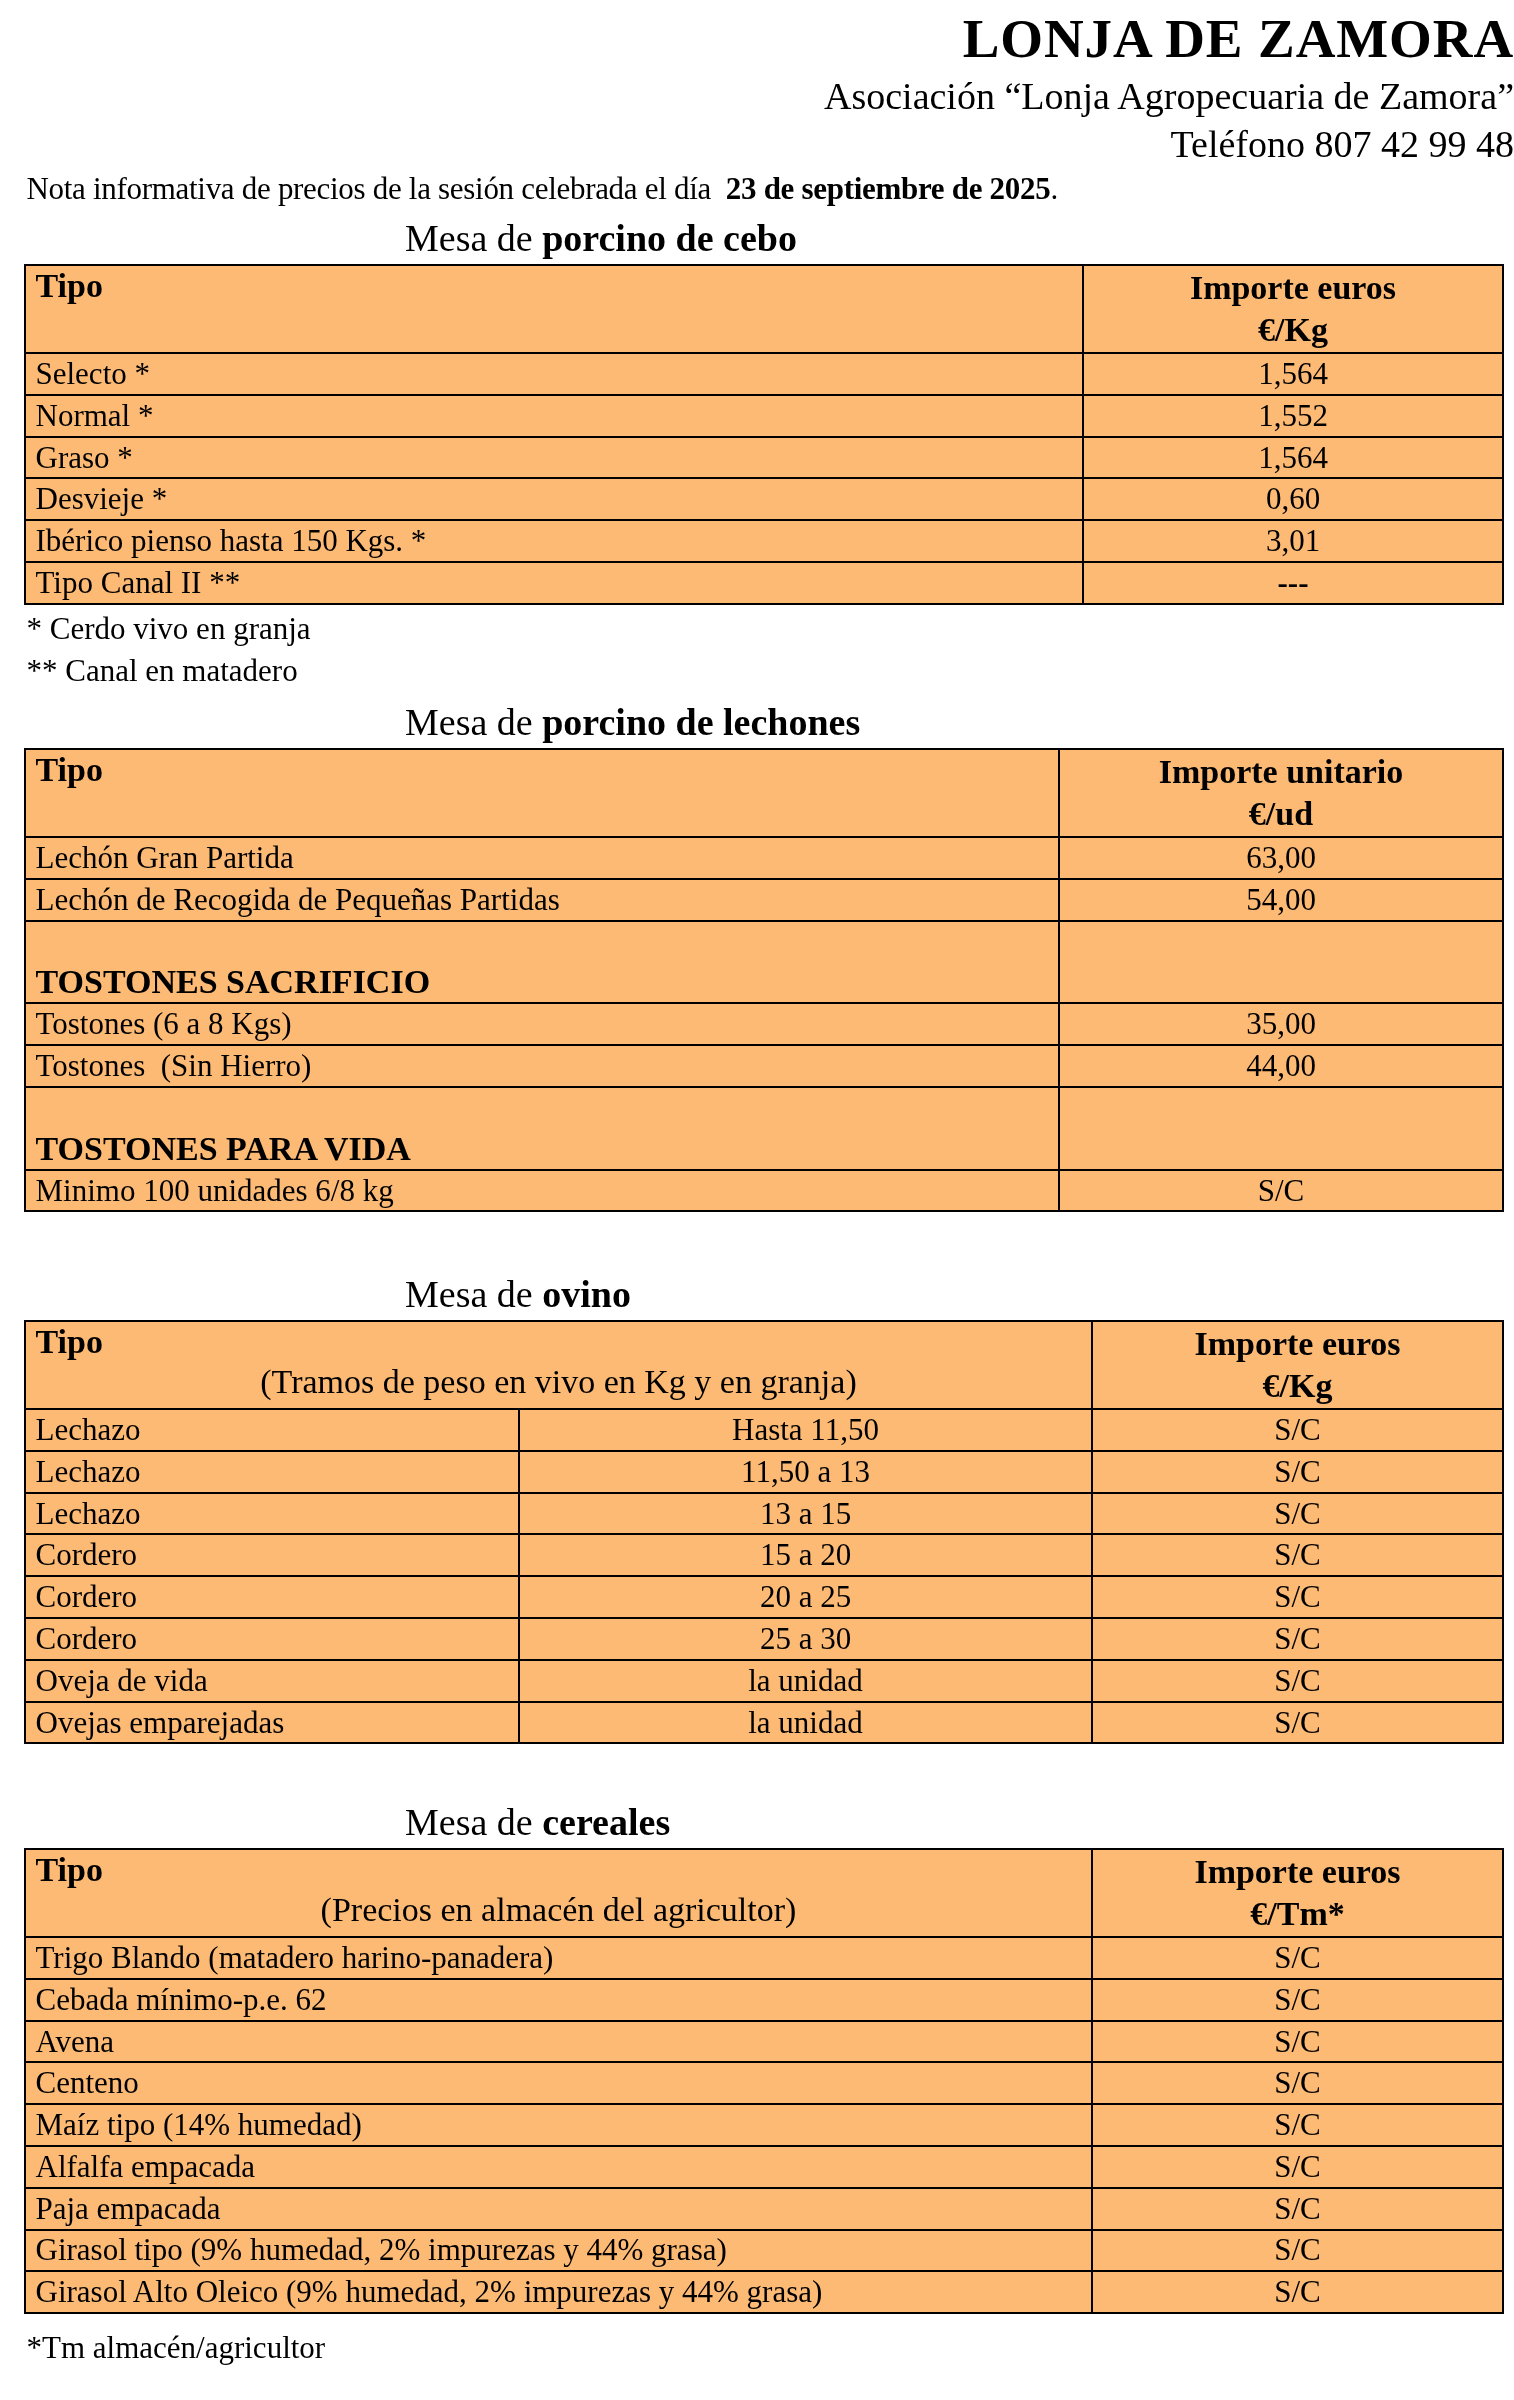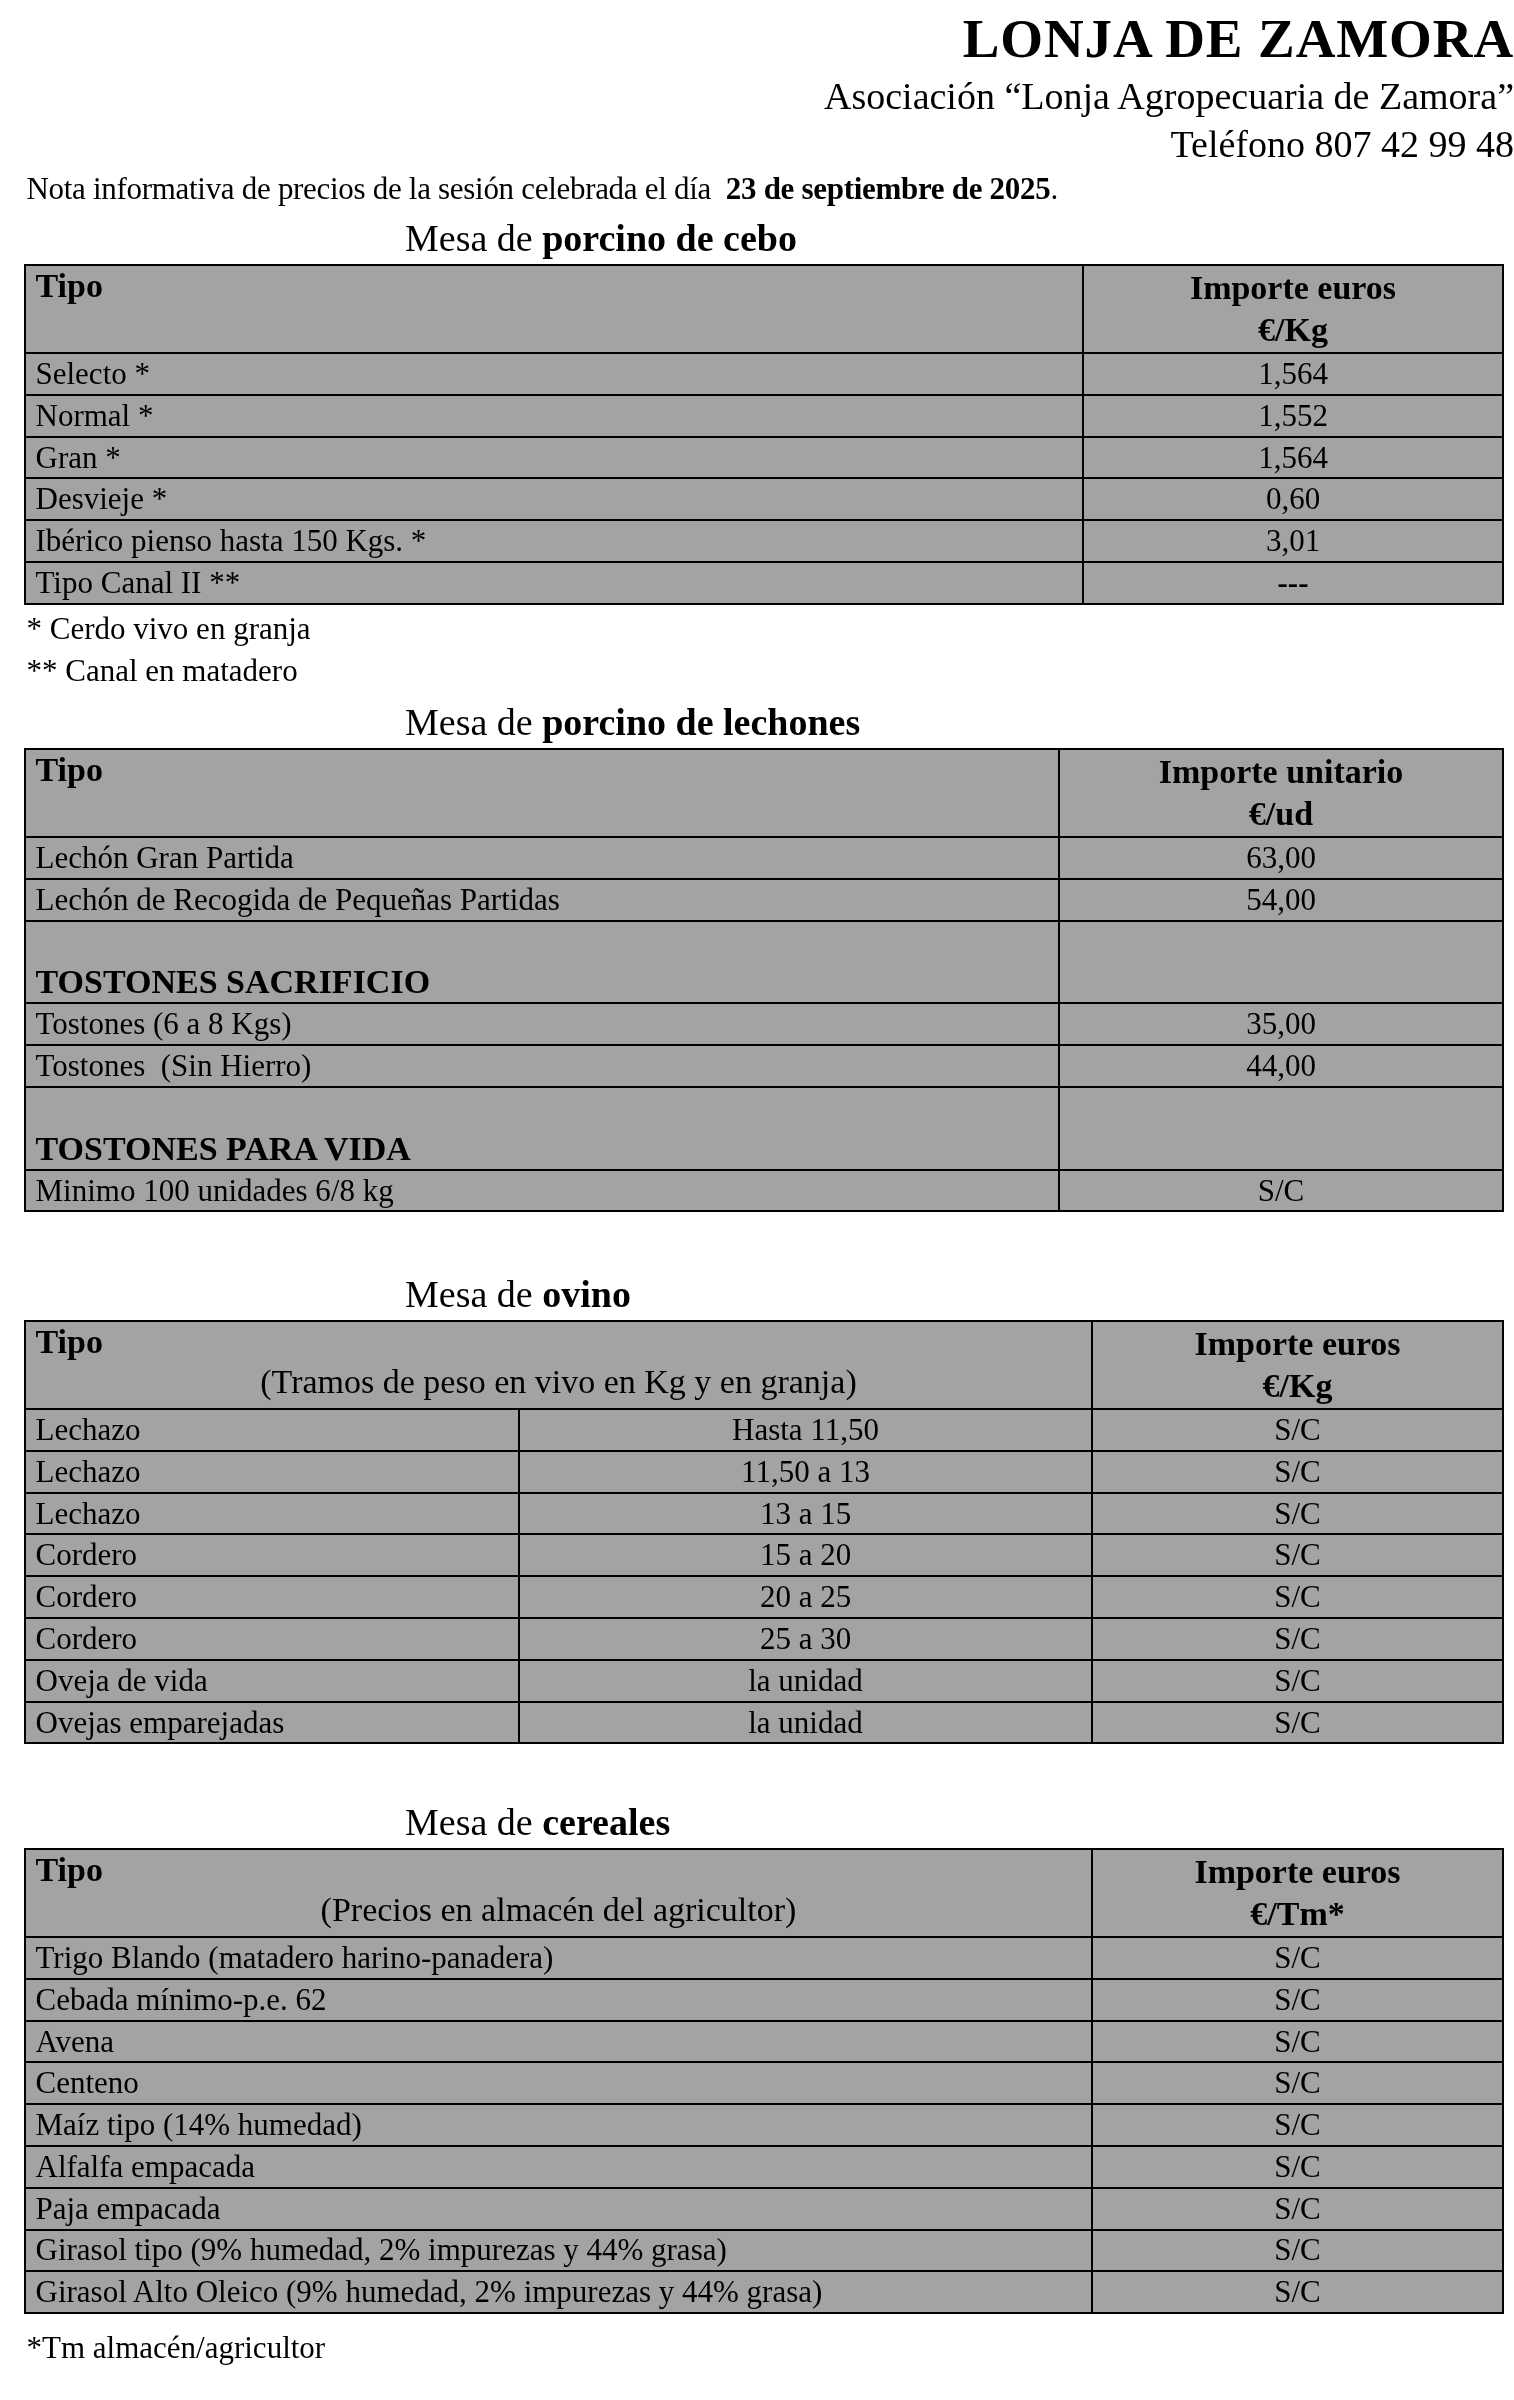--- a/index.html
+++ b/index.html
@@ -16,21 +16,21 @@
   .phone { font-size: 38px; line-height: 47px; padding-left: 22px; }
   .nota { font-size: 31px; line-height: 42px; margin-left: 26.5px; letter-spacing: -0.3px; }
   .mesa { font-size: 38px; line-height: 47px; margin-left: 405px; }
   .mesa.m1 { margin-top: 5.7px; }
   .mesa.m2 { margin-top: 7.6px; }
   .mesa.m3 { margin-top: 59px; }
   .mesa.m4 { margin-top: 55px; }
   table.tbl {
     border-collapse: collapse; table-layout: fixed;
     margin-left: 24px; width: 1478px; margin-top: 1.9px;
-    background: #a3a3a3;
+    background: #fdba74;
   }
   .tbl td, .tbl th { border: 2.8px solid #000000; padding: 0.9px 9.5px; overflow: hidden; }
   .tbl th { font-size: 34px; font-weight: bold; vertical-align: top; text-align: left; height: 79px; }
   .tbl th .h2line { text-align: center; font-size: 34px; line-height: 42px; }
   .tbl th.importe-h { text-align: center; }
   .tbl td { font-size: 31px; height: 38px; vertical-align: middle; }
   .tbl td.val, .tbl td.mid { text-align: center; }
   .tbl tr.section-row td { height: 79px; vertical-align: bottom; font-weight: bold; font-size: 34px; }
   .subhead { font-weight: normal; font-size: 31px; }
   .footnote { font-size: 31px; line-height: 42px; margin-left: 26.5px; }
@@ -67,21 +67,21 @@
     </tr>
     <tr>
       <td>Selecto *</td>
       <td class="val">1,564</td>
     </tr>
     <tr>
       <td>Normal *</td>
       <td class="val">1,552</td>
     </tr>
     <tr>
-      <td>Gran *</td>
+      <td>Graso *</td>
       <td class="val">1,564</td>
     </tr>
     <tr>
       <td>Desvieje *</td>
       <td class="val">0,60</td>
     </tr>
     <tr>
       <td>Ibérico pienso hasta 150 Kgs. *</td>
       <td class="val">3,01</td>
     </tr>

